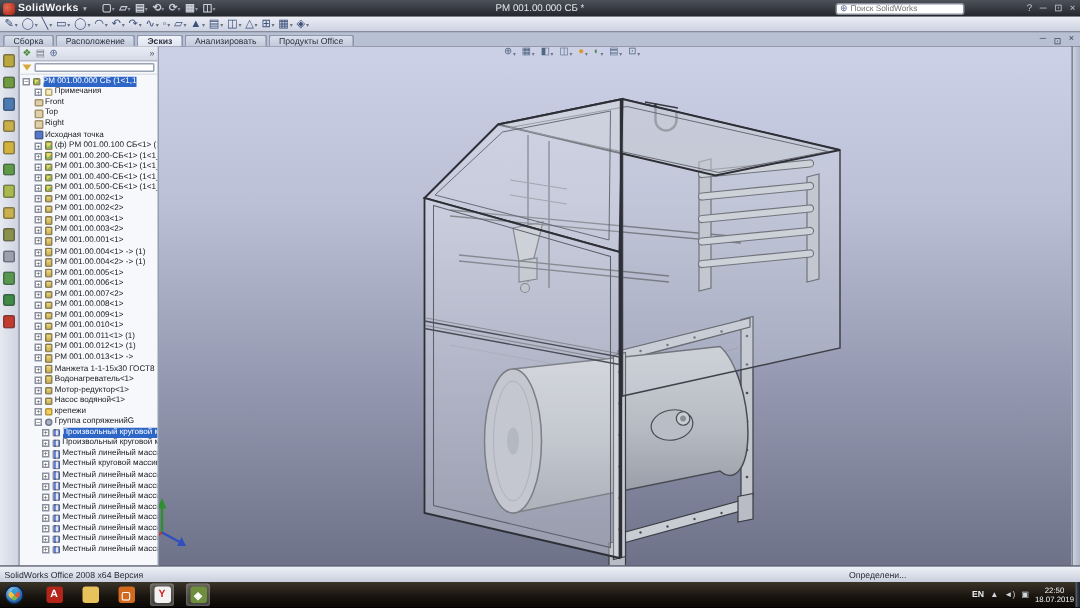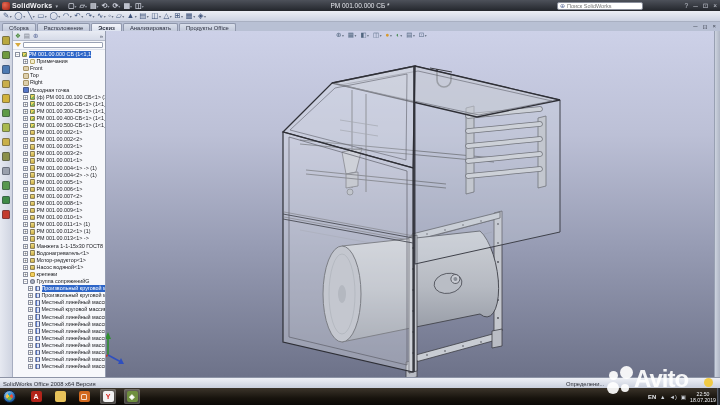--- a/index.html
+++ b/index.html
@@ -712,22 +712,14 @@
       <span class="tic">◄)</span>
       <span class="tic">▣</span>
       <span class="clock">
         <div>22:50</div>
         <div>18.07.2019</div>
       </span>
     </div>
     <div class="showdesk"></div>
   </div>
 
-  <div class="watermark">
-    <span class="wm-dot" style="left:9px;top:8px;width:9px;height:9px"></span>
-    <span class="wm-dot" style="left:20px;top:3px;width:13px;height:13px"></span>
-    <span class="wm-dot" style="left:7px;top:19px;width:12px;height:12px"></span>
-    <span class="wm-dot" style="left:21px;top:21px;width:8px;height:8px"></span>
-    <span class="wm-text">Avito</span>
-    <span class="wm-yellow"></span>
-  </div>
 
 </div>
 
 </body></html>

